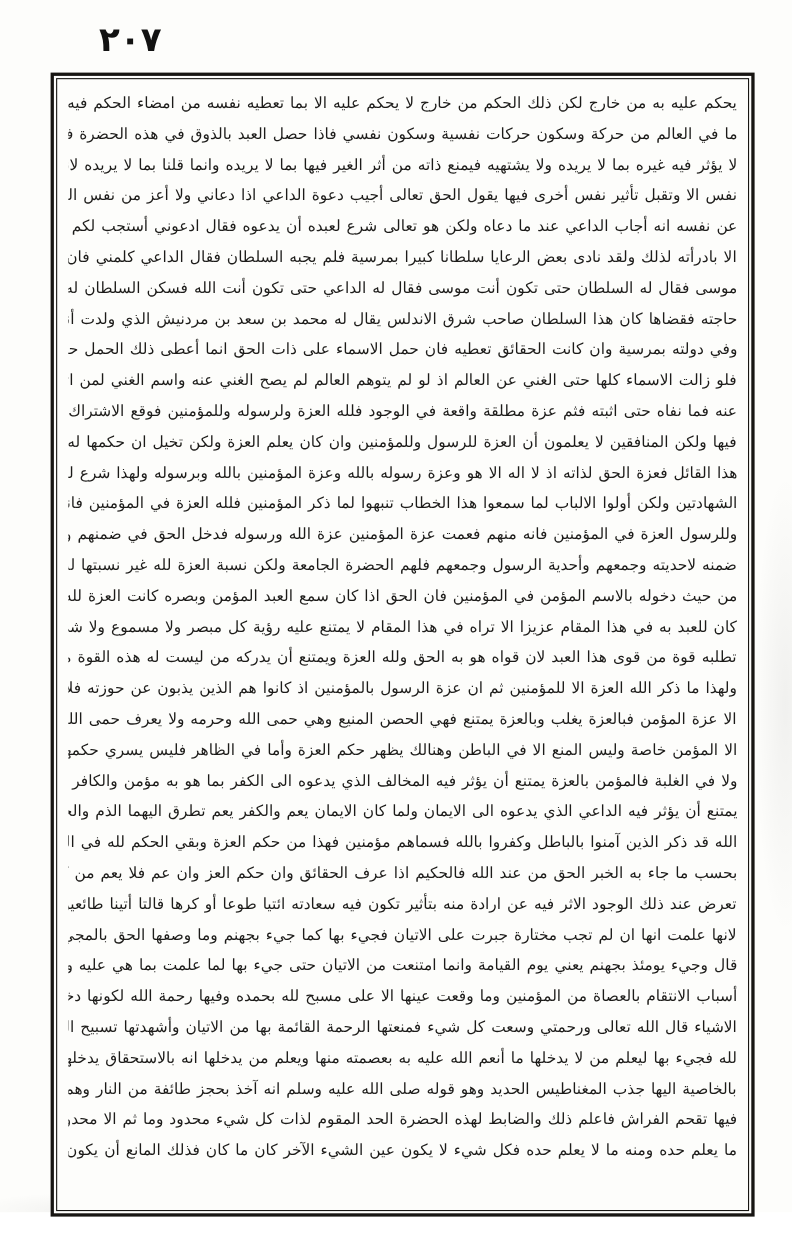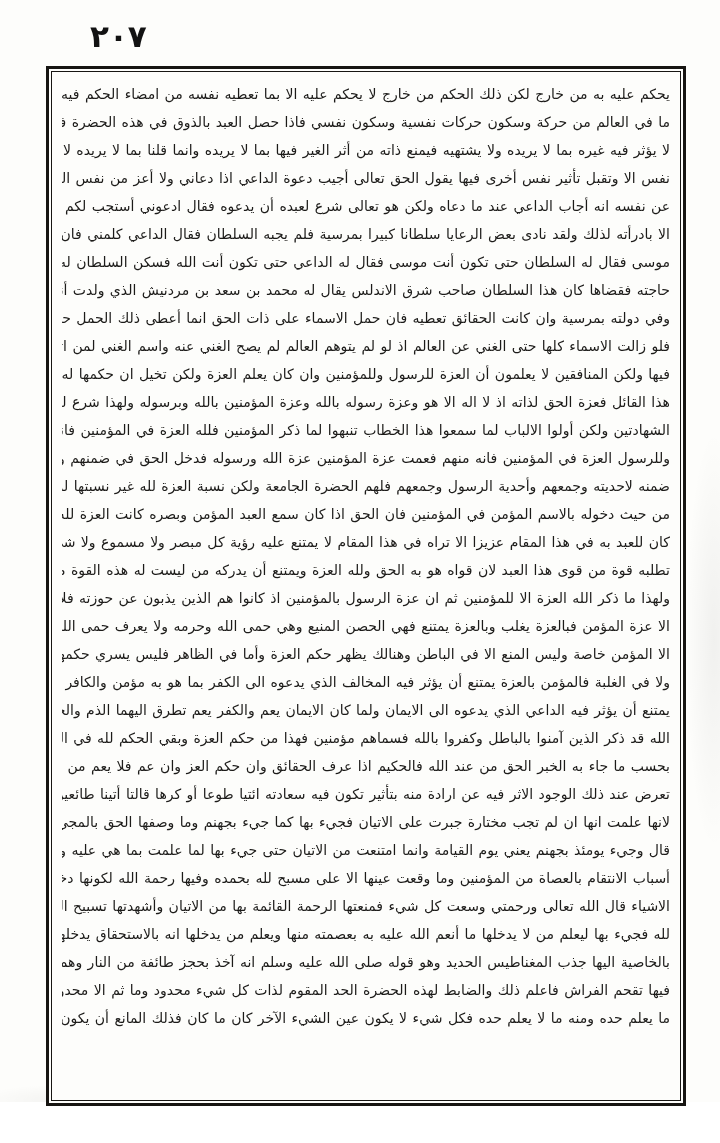--- a/index.html
+++ b/index.html
@@ -83,20 +83,21 @@
           <div class="text-line">يحكم عليه به من خارج لكن ذلك الحكم من خارج لا يحكم عليه الا بما تعطيه نفسه من امضاء الحكم فيه فكل</div>
           <div class="text-line">ما في العالم من حركة وسكون حركات نفسية وسكون نفسي فاذا حصل العبد بالذوق في هذه الحضرة فعلامته أن</div>
           <div class="text-line">لا يؤثر فيه غيره بما لا يريده ولا يشتهيه فيمنع ذاته من أثر الغير فيها بما لا يريده وانما قلنا بما لا يريده لانه ما في الوجود</div>
           <div class="text-line">نفس الا وتقبل تأثير نفس أخرى فيها يقول الحق تعالى أجيب دعوة الداعي اذا دعاني ولا أعز من نفس الحق وقد قال</div>
           <div class="text-line">عن نفسه انه أجاب الداعي عند ما دعاه ولكن هو تعالى شرع لعبده أن يدعوه فقال ادعوني أستجب لكم فما اجابه</div>
           <div class="text-line">الا بادرأته لذلك ولقد نادى بعض الرعايا سلطانا كبيرا بمرسية فلم يجبه السلطان فقال الداعي كلمني فان الله تعالى كلم</div>
           <div class="text-line">موسى فقال له السلطان حتى تكون أنت موسى فقال له الداعي حتى تكون أنت الله فسكن السلطان له فرسه حتى ذكر له</div>
           <div class="text-line">حاجته فقضاها كان هذا السلطان صاحب شرق الاندلس يقال له محمد بن سعد بن مردنيش الذي ولدت أنا في زمانه</div>
           <div class="text-line">وفي دولته بمرسية وان كانت الحقائق تعطيه فان حمل الاسماء على ذات الحق انما أعطى ذلك الحمل حقائق المحدثات</div>
           <div class="text-line">فلو زالت الاسماء كلها حتى الغني عن العالم اذ لو لم يتوهم العالم لم يصح الغني عنه واسم الغني لمن اتصف بالغنى</div>
+          <div class="text-line">عنه فما نفاه حتى اثبته فثم عزة مطلقة واقعة في الوجود فلله العزة ولرسوله وللمؤمنين فوقع الاشتراك</div>
           <div class="text-line">فيها ولكن المنافقين لا يعلمون أن العزة للرسول وللمؤمنين وان كان يعلم العزة ولكن تخيل ان حكمها له ولامثاله</div>
           <div class="text-line">هذا القائل فعزة الحق لذاته اذ لا اله الا هو وعزة رسوله بالله وعزة المؤمنين بالله وبرسوله ولهذا شرع له</div>
           <div class="text-line">الشهادتين ولكن أولوا الالباب لما سمعوا هذا الخطاب تنبهوا لما ذكر المؤمنين فلله العزة في المؤمنين فانه المؤمن</div>
           <div class="text-line">وللرسول العزة في المؤمنين فانه منهم فعمت عزة المؤمنين عزة الله ورسوله فدخل الحق في ضمنهم وما دخلوا في</div>
           <div class="text-line">ضمنه لاحديته وجمعهم وأحدية الرسول وجمعهم فلهم الحضرة الجامعة ولكن نسبة العزة لله غير نسبتها له تعالى</div>
           <div class="text-line">من حيث دخوله بالاسم المؤمن في المؤمنين فان الحق اذا كان سمع العبد المؤمن وبصره كانت العزة لله بما</div>
           <div class="text-line">كان للعبد به في هذا المقام عزيزا الا تراه في هذا المقام لا يمتنع عليه رؤية كل مبصر ولا مسموع ولا شيء مما</div>
           <div class="text-line">تطلبه قوة من قوى هذا العبد لان قواه هو به الحق ولله العزة ويمتنع أن يدركه من ليست له هذه القوة من المخلوقين</div>
           <div class="text-line">ولهذا ما ذكر الله العزة الا للمؤمنين ثم ان عزة الرسول بالمؤمنين اذ كانوا هم الذين يذبون عن حوزته فلا عزة</div>
           <div class="text-line">الا عزة المؤمن فبالعزة يغلب وبالعزة يمتنع فهي الحصن المنيع وهي حمى الله وحرمه ولا يعرف حمى الله ويحترمه</div>

